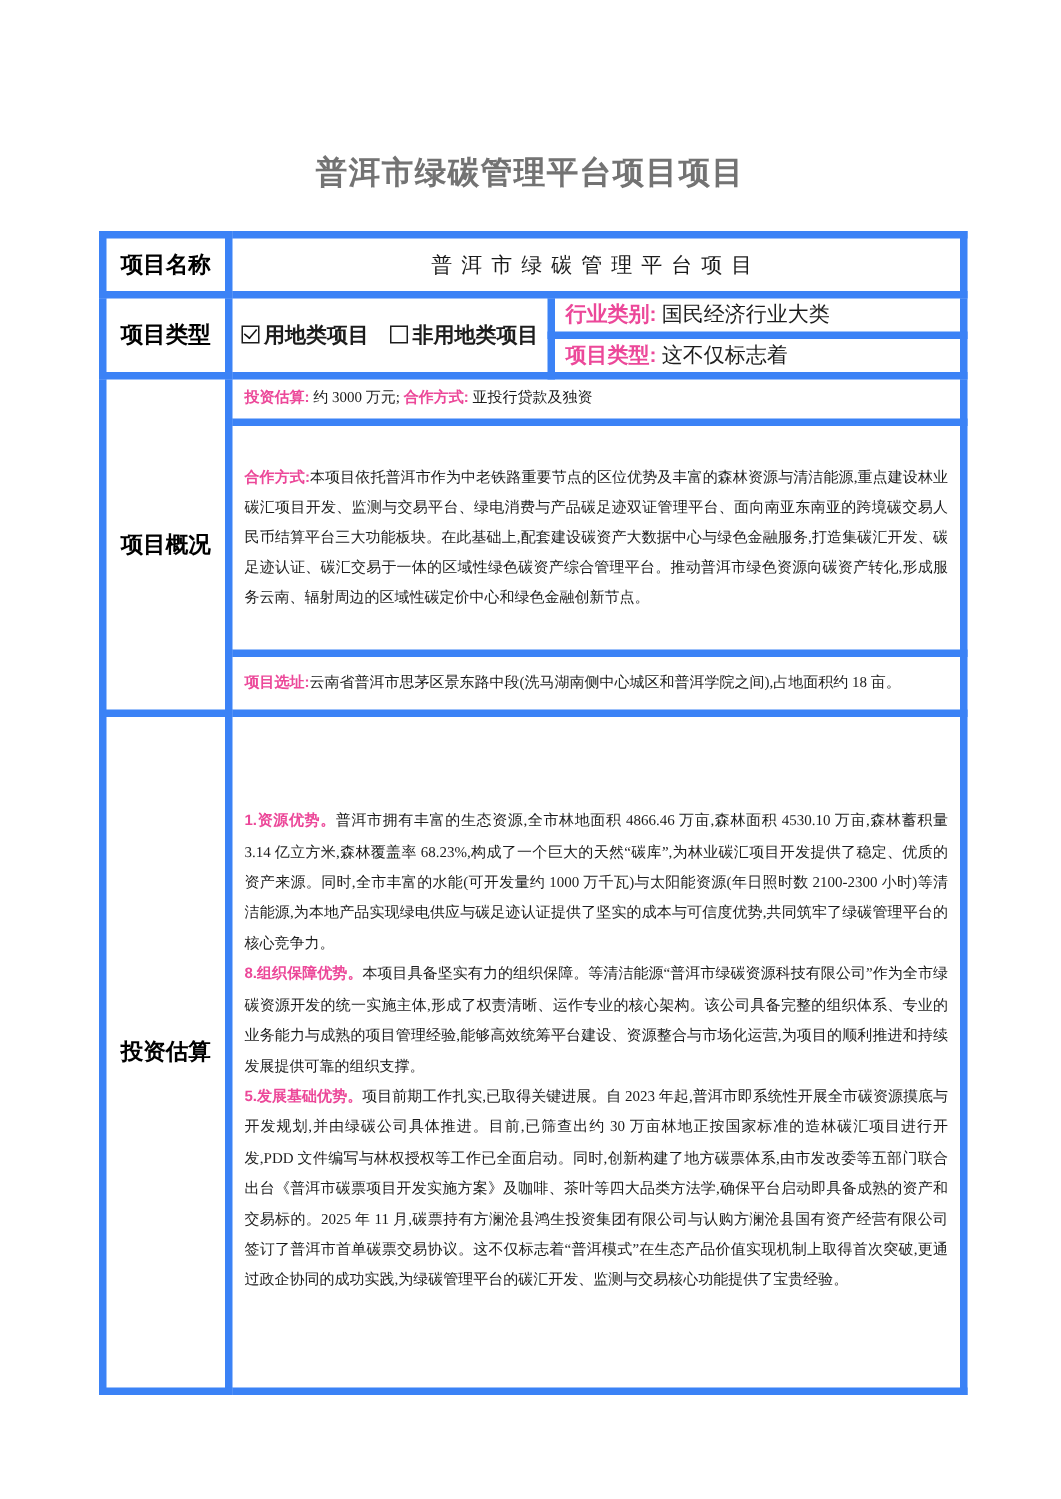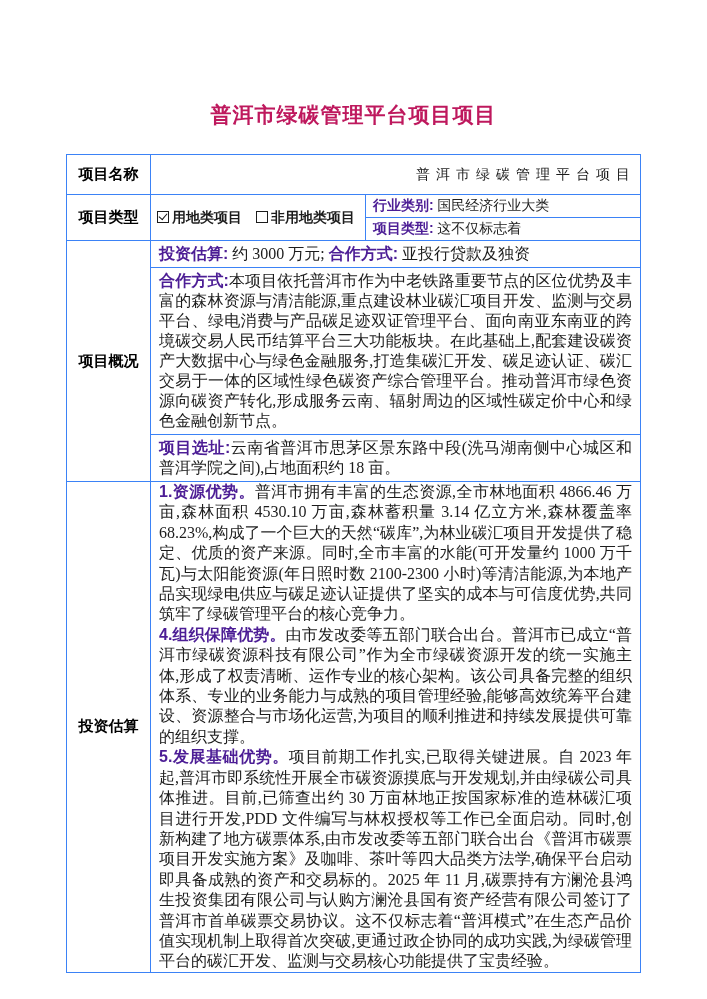--- a/index.html
+++ b/index.html
@@ -12,30 +12,30 @@
     overflow:hidden;
   }
   .doc-title {
     margin:0;
     padding-top:100px;
     text-align:center;
     font-size:21px;
     line-height:30px;
     font-weight:bold;
     letter-spacing:1px;
-    color:#be185d;
+    color:#737373;
   }
   table.doc-table {
     border-collapse:collapse;
     table-layout:fixed;
     margin:24px 0 0 66px;
     width:574px;
   }
   .doc-table td {
-    border:1px solid #3b82f6;
+    border:5px solid #3b82f6;
     vertical-align:middle;
     overflow:hidden;
     margin-top:42px;
   }
   col.c-a { width:84px; }
   col.c-b { width:215px; }
   col.c-c { width:275px; }
 
   tr.r1  { height:40px; }
   tr.r2a { height:21px; }
@@ -47,35 +47,35 @@
 
   .hd {
     font-family:"Liberation Sans","DejaVu Sans",sans-serif;
     font-weight:bold;
     font-size:15px;
     text-align:center;
     color:#000;
     padding:0 2px;
   }
   .cell {
-    font-size:16px;
+    font-size:10px;
     line-height:20px;
     padding:3px 8px;
     text-align:justify;
   }
   .name-val {
     font-size:14px;
-    text-align:right;
+    text-align:center;
     letter-spacing:6px;
     padding:2px 4px;
   }
   .blabel {
     font-family:"Liberation Sans","DejaVu Sans",sans-serif;
     font-weight:bold;
-    color:#4c1d95;
+    color:#ec4899;
   }
   .type-cell {
     font-family:"Liberation Sans","DejaVu Sans",sans-serif;
     font-weight:bold;
     font-size:14px;
     padding:6px 6px;
     white-space:nowrap;
   }
   .kv-cell { font-size:14px; padding:2px 7px; white-space:nowrap; }
   .adv-cell { line-height:20.4px; padding:0 8px; }
@@ -156,20 +156,20 @@
     <tr class="r3c">
       <td class="cell" colspan="2">
         <span class="blabel">项目选址:</span><span>云南省普洱市思茅区景东路中段(洗马湖南侧中心城区和普洱学院之间),占地面积约 18 亩。</span>
       </td>
     </tr>
 
     <tr class="r4">
       <td class="hd">投资估算</td>
       <td class="cell adv-cell" colspan="2">
         <p><span class="blabel">1.资源优势。</span><span>普洱市拥有丰富的生态资源,全市林地面积 4866.46 万亩,森林面积 4530.10 万亩,森林蓄积量 3.14 亿立方米,森林覆盖率 68.23%,构成了一个巨大的天然“碳库”,为林业碳汇项目开发提供了稳定、优质的资产来源。同时,全市丰富的水能(可开发量约 1000 万千瓦)与太阳能资源(年日照时数 2100-2300 小时)等清洁能源,为本地产品实现绿电供应与碳足迹认证提供了坚实的成本与可信度优势,共同筑牢了绿碳管理平台的核心竞争力。</span></p>
-        <p><span class="blabel">4.组织保障优势。</span><span>由市发改委等五部门联合出台。普洱市已成立“普洱市绿碳资源科技有限公司”作为全市绿碳资源开发的统一实施主体,形成了权责清晰、运作专业的核心架构。该公司具备完整的组织体系、专业的业务能力与成熟的项目管理经验,能够高效统筹平台建设、资源整合与市场化运营,为项目的顺利推进和持续发展提供可靠的组织支撑。</span></p>
+        <p><span class="blabel">8.组织保障优势。</span><span>本项目具备坚实有力的组织保障。等清洁能源“普洱市绿碳资源科技有限公司”作为全市绿碳资源开发的统一实施主体,形成了权责清晰、运作专业的核心架构。该公司具备完整的组织体系、专业的业务能力与成熟的项目管理经验,能够高效统筹平台建设、资源整合与市场化运营,为项目的顺利推进和持续发展提供可靠的组织支撑。</span></p>
         <p><span class="blabel">5.发展基础优势。</span><span>项目前期工作扎实,已取得关键进展。自 2023 年起,普洱市即系统性开展全市碳资源摸底与开发规划,并由绿碳公司具体推进。目前,已筛查出约 30 万亩林地正按国家标准的造林碳汇项目进行开发,PDD 文件编写与林权授权等工作已全面启动。同时,创新构建了地方碳票体系,由市发改委等五部门联合出台《普洱市碳票项目开发实施方案》及咖啡、茶叶等四大品类方法学,确保平台启动即具备成熟的资产和交易标的。2025 年 11 月,碳票持有方澜沧县鸿生投资集团有限公司与认购方澜沧县国有资产经营有限公司签订了普洱市首单碳票交易协议。这不仅标志着“普洱模式”在生态产品价值实现机制上取得首次突破,更通过政企协同的成功实践,为绿碳管理平台的碳汇开发、监测与交易核心功能提供了宝贵经验。</span></p>
       </td>
     </tr>
   </tbody>
     </table>
 
 </div>
 
 </body></html>

